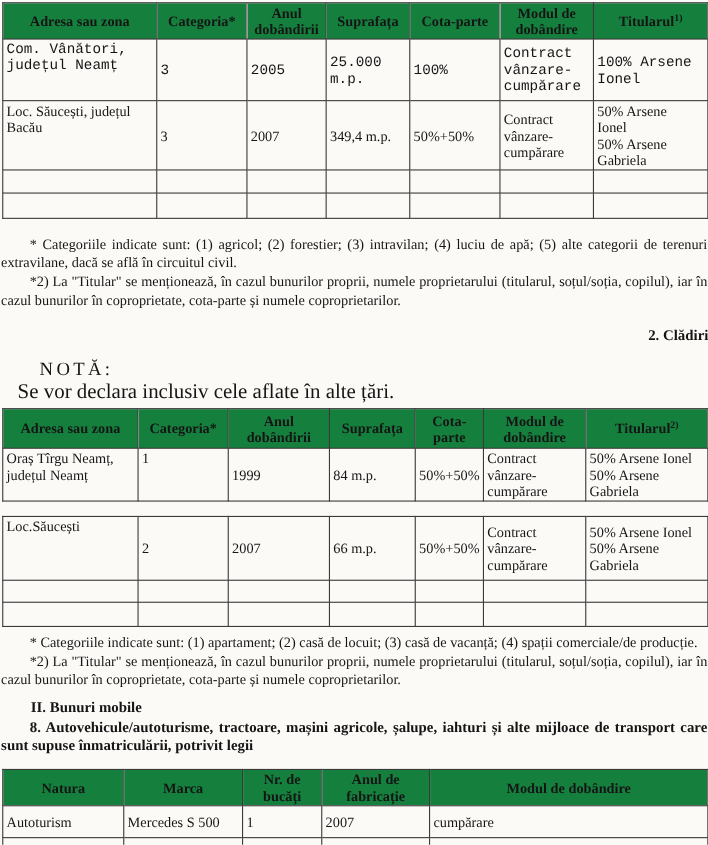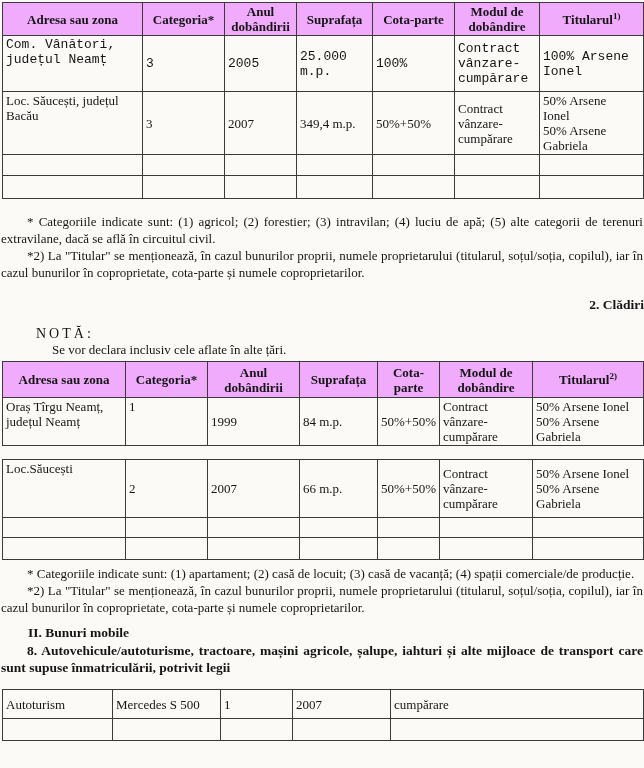--- a/index.html
+++ b/index.html
@@ -19,21 +19,21 @@
     font-size: 13px;
     line-height: 15px;
   }
   th, td {
     border: 1px solid #3a3a3a;
     padding: 1px 3px;
     vertical-align: middle;
     overflow: hidden;
   }
   th {
-    background: #f0abfc;
+    background: #15803d;
     font-weight: bold;
     text-align: center;
     font-size: 13px;
   }
   td { white-space: pre-line; }
   td.c { text-align: left; }
   td.l { text-align: left; }
   td.top { vertical-align: top; }
   sup { font-size: 9px; line-height: 0; }
 
@@ -45,27 +45,27 @@
     text-indent: 26px;
   }
   .notes p { text-indent: 26px; }
 
   .heading {
     font-size: 13.5px;
     font-weight: bold;
     padding-left: 28px;
   }
   .nota-label {
-    font-size: 14px;
+    font-size: 17px;
     letter-spacing: 3px;
     padding-left: 36px;
   }
   .nota-text {
-    font-size: 13px;
-    padding-left: 52px;
+    font-size: 19px;
+    padding-left: 16px;
   }
   .subheading {
     font-size: 13.5px;
     font-weight: bold;
     line-height: 16.5px;
     text-align: justify;
     padding: 0 1px;
     text-indent: 26px;
   }
 
@@ -273,20 +273,27 @@
 
   <table class="t3">
     <colgroup>
       <col style="width:110px">
         <col style="width:108px">
         <col style="width:72px">
       <col style="width:98px">
         <col>
     </colgroup>
     <tbody>
+        <tr class="hdr">
+      <th>Natura</th>
+      <th>Marca</th>
+      <th>Nr. de bucăți</th>
+      <th>Anul de fabricație</th>
+      <th>Modul de dobândire</th>
+    </tr>
     <tr class="r1">
       <td class="c">Autoturism</td>
       <td class="c">Mercedes S 500</td>
       <td class="c">1</td>
       <td class="c">2007</td>
       <td class="c">cumpărare</td>
     </tr>
     <tr class="e1">
       <td></td>
           <td></td>

